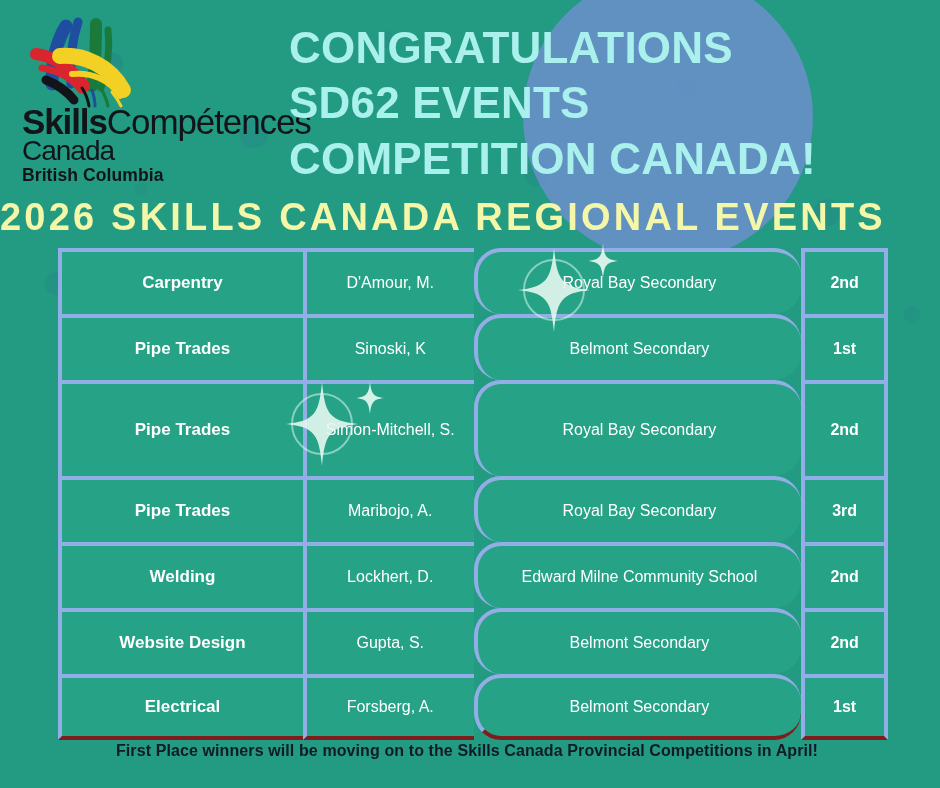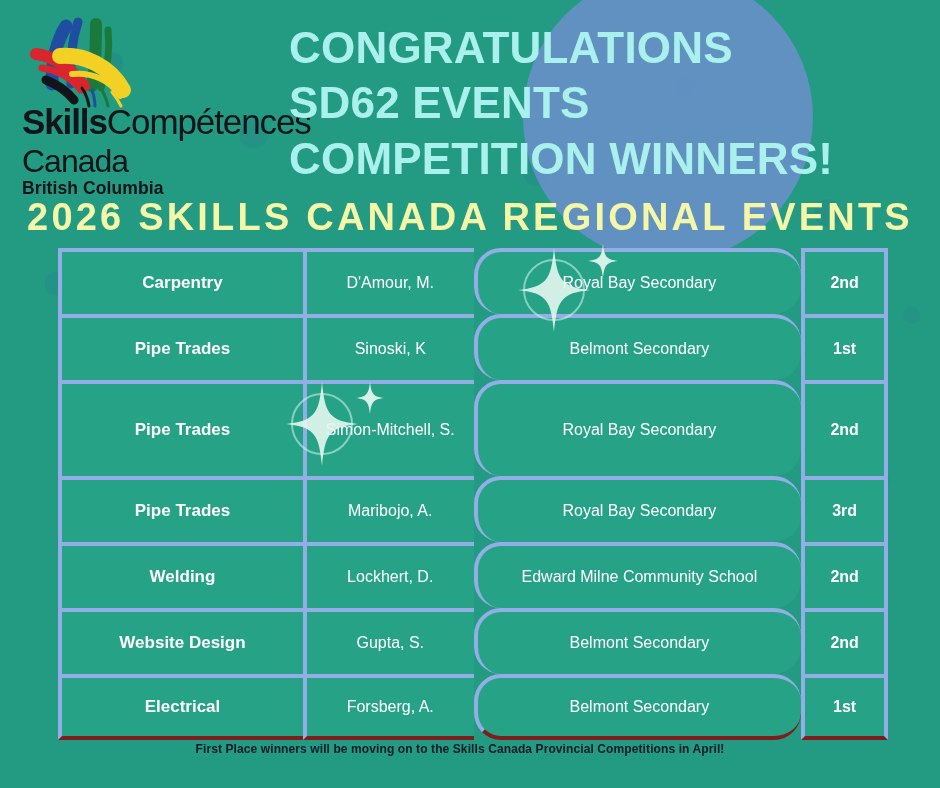--- a/index.html
+++ b/index.html
@@ -83,21 +83,21 @@
     position: absolute;
     left: 2px;
     top: 92px;
     width: 278px;
     color: #111418;
     line-height: .92;
   }
   .wm-line1 { font-size: 35px; letter-spacing: -1.1px; white-space: nowrap; }
   .wm-line1 .bold { font-weight: 700; }
   .wm-line1 .light { font-weight: 300; }
-  .wm-line2 { font-size: 32px; font-weight: 300; letter-spacing: -1px; margin-top: 9px; }
+  .wm-line2 { font-size: 28px; font-weight: 300; letter-spacing: -1px; margin-top: 0; }
   .wm-line3 { font-size: 17.5px; font-weight: 600; letter-spacing: .1px; margin-top: 3px; }
 
   
   .headline {
     position: absolute;
     left: 289px;
     top: 20px;
     width: 640px;
     color: #aaf0ec;
     font-size: 44px;
@@ -106,21 +106,21 @@
     letter-spacing: .2px;
   }
   .headline .ln { display: block; white-space: nowrap; }
 
   
   .subtitle {
     position: absolute;
     left: 0;
     top: 196px;
     width: 940px;
-    text-align: center;
+    text-align: left;
     color: #f4f6a8;
     font-size: 38px;
     font-weight: 700;
     letter-spacing: 3.2px;
     white-space: nowrap;
   }
 
   
   .winners-table {
     position: absolute;
@@ -154,26 +154,26 @@
   
   .sparkle { position: absolute; pointer-events: none; }
   .sp-a { left: 518px; top: 248px; width: 72px; height: 84px; }
   .sp-b { left: 588px; top: 244px; width: 30px; height: 34px; }
   .sp-c { left: 286px; top: 382px; width: 72px; height: 84px; }
   .sp-d { left: 356px; top: 382px; width: 28px; height: 32px; }
 
   
   .footer {
     position: absolute;
-    left: 0;
+    left: 7px;
     top: 742px;
     width: 920px;
     text-align: center;
     color: #101a28;
-    font-size: 12px;
+    font-size: 16px;
     font-weight: 700;
     letter-spacing: .1px;
     white-space: nowrap;
   }
 </style>
 </head>
 <body>
 
 <div id="poster">
 
@@ -203,21 +203,21 @@
     <div class="logo-wordmark">
       <div class="wm-line1"><span class="bold">Skills</span><span class="light">Compétences</span></div>
       <div class="wm-line2">Canada</div>
       <div class="wm-line3">British Columbia</div>
     </div>
   </div>
 
   <div class="headline">
     <span class="ln">CONGRATULATIONS</span>
     <span class="ln">SD62 EVENTS</span>
-    <span class="ln">COMPETITION WINNERS!</span>
+    <span class="ln">COMPETITION CANADA!</span>
   </div>
 
   <div class="subtitle">2026 SKILLS CANADA REGIONAL EVENTS</div>
 
   <table class="winners-table">
     <tbody>
       <tr class="row-std">
         <td class="col-trade">Carpentry</td>
         <td class="col-name">D'Amour, M.</td>
         <td class="col-school">Royal Bay Secondary</td>

